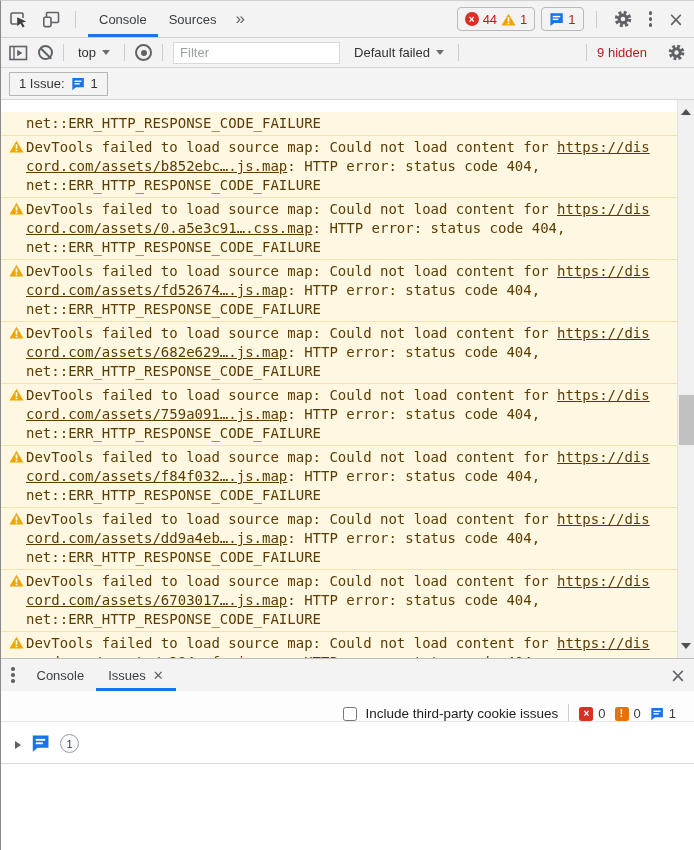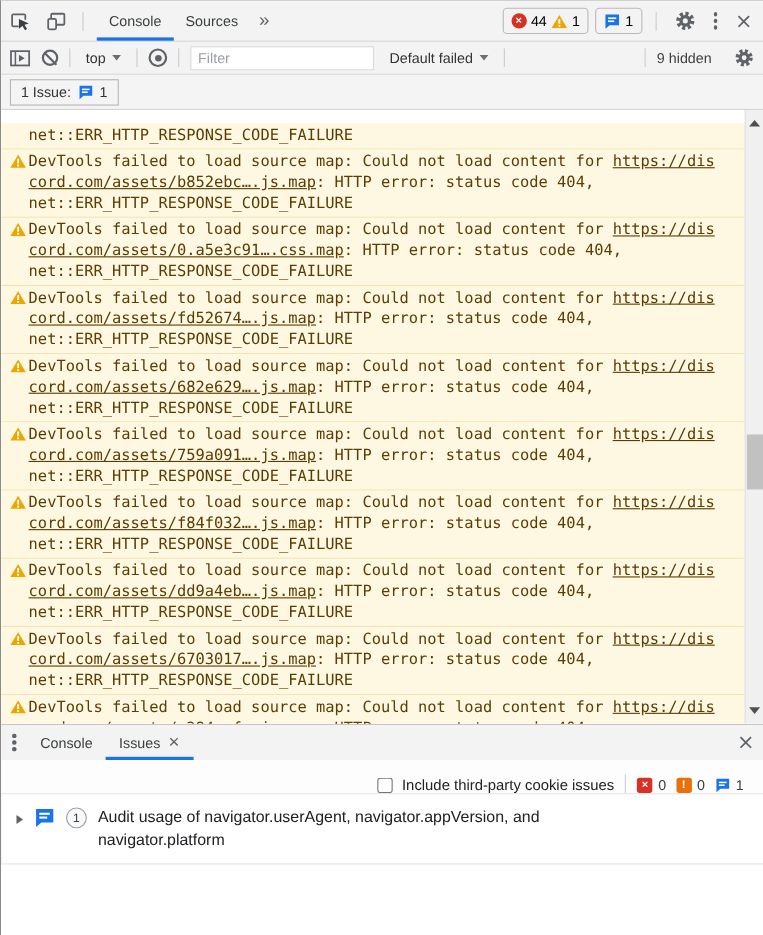--- a/index.html
+++ b/index.html
@@ -31,36 +31,36 @@
   }
   .tabbar .left-icons { display:flex; align-items:center; gap:14px; margin-right:12px; }
   .tab { height:36px; display:flex; align-items:center; padding:0 11px; color:#3c4043; cursor:pointer; position:relative; }
   .tab.active { border-bottom:3px solid #1a73e8; padding-top:3px; }
   .more-chevron { font-size:17px; color:#5f6368; padding:0 8px; cursor:pointer; }
   .tabbar .spacer { flex:1; }
   .pill { display:flex; align-items:center; gap:4px; border:1px solid #b9b9b9; border-radius:4px;
           height:24px; padding:0 7px; margin-left:6px; cursor:pointer; background:transparent; }
   .err-dot { width:14px; height:14px; border-radius:50%; background:#d93025; color:#fff;
              font-size:10px; font-weight:bold; display:flex; align-items:center; justify-content:center; }
-  .count-txt { color:#000000; }
+  .count-txt { color:#b91c1c; }
   .tabbar .right-icons { display:flex; align-items:center; gap:16px; margin-left:12px; padding-right:4px; }
 
   
   .ctoolbar {
     height:30px; background:#f3f3f3; border-bottom:1px solid #d5d5d5;
     display:flex; align-items:center; padding:0 8px; gap:10px; flex:none;
   }
   .dropdown { display:flex; align-items:center; padding:0 4px; color:#333; cursor:pointer; }
   .filter-input {
     width:167px; height:22px; border:1px solid #d9d9d9; background:#fff;
     font-family:"Liberation Sans",sans-serif; font-size:13px; color:#c2410c; padding:0 6px; outline:none;
   }
   .filter-input::placeholder { color:#9aa0a6; }
   .ctoolbar .spacer { flex:1; }
-  .hidden-lbl { color:#404040; margin-right:10px; }
+  .hidden-lbl { color:#b91c1c; margin-right:10px; }
   .circle-slash { width:15px; height:15px; border:2px solid #5f6368; border-radius:50%; position:relative; }
   .circle-slash::after { content:""; position:absolute; left:50%; top:-1px; width:2px; height:15px;
                          background:#5f6368; transform:rotate(-45deg); transform-origin:center; margin-left:-1px; }
   .eye { width:17px; height:17px; border:2.4px solid #5f6368; border-radius:50%;
          display:flex; align-items:center; justify-content:center; }
   .eye i { width:6px; height:6px; border-radius:50%; background:#5f6368; }
 
   
   .issuebar { height:32px; background:#f4f4f4; border-bottom:1px solid #d5d5d5;
               display:flex; align-items:center; padding:0 8px; flex:none; }
@@ -404,17 +404,16 @@
   <div class="issue-row">
     <span class="expander"></span>
     <span style="margin-top:1px;">
       <svg width="19" height="19" viewBox="0 0 16 16">
         <path d="M1.5 1.2h13.2v10.4H5.6l-4.1 3.4z" fill="#1a73e8"></path>
         <rect x="4" y="4.1" width="8" height="1.6" fill="#fff"></rect>
         <rect x="4" y="7" width="6" height="1.6" fill="#fff"></rect>
       </svg>
     </span>
     <span class="count-circle">1</span>
-    <div class="issue-text">Audit usage of navigator.userAgent, navigator.appVersion, and navigator.platform</div>
   </div>
 
   <div class="filler"></div>
 </div>
 
 </body></html>

